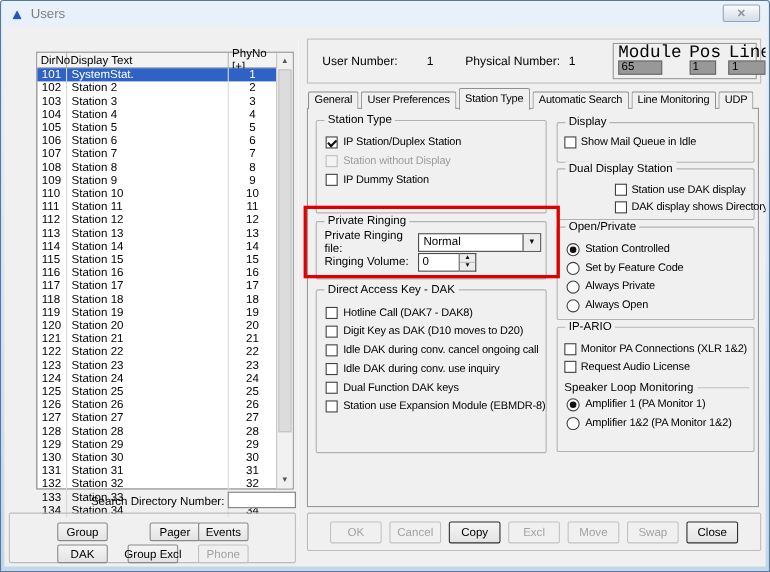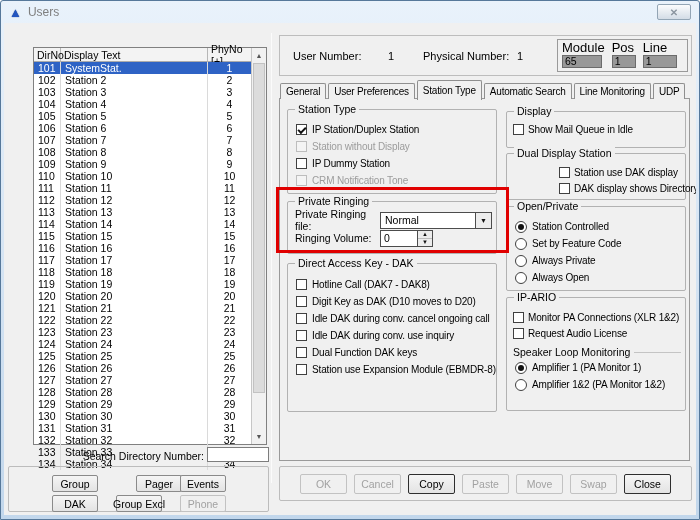--- a/index.html
+++ b/index.html
@@ -39,21 +39,21 @@
   .search-input { position:absolute; left:203px; top:424px; width:62px; height:15px; border:1px solid #7d7d7d; background:#fff; font:10.5px "Liberation Sans",sans-serif; padding:0 2px; }
 
   .vsep { position:absolute; left:267px; top:10px; height:450px; width:1px; background:#d3d3d3; border-right:1px solid #fbfbfb; }
 
   
   .infobar { position:absolute; left:275px; top:12px; width:413px; height:41px; border:1px solid #bdbdbd; }
   .infobar .abs { position:absolute; top:50%; transform:translateY(-50%); }
   .inf-lbl1{ left:13px; } .inf-val1{ left:108px; } .inf-lbl2{ left:143px; } .inf-val2{ left:237px; }
   .module-box { position:absolute; right:3px; top:3px; bottom:3px; width:131px; border:1px solid #9a9a9a; display:flex; gap:7px; padding:2px 4px; }
   .mcol { display:flex; flex-direction:column; gap:1px; }
-  .mcol .mlabel { font-size:13px; line-height:12px; }
+  .mcol .mlabel { font-size:16px; line-height:12px;font-family:Liberation Mono, monospace; }
   .mcol .mfield { height:13px; background:var(--field-gray,#989898); border:1px solid #6b6b6b; font-size:10.5px; line-height:11px; padding:0 2px; }
   .mw1{ width:40px; } .mw2{ width:24px; } .mw3{ width:34px; }
 
   
   .tabs { position:absolute; left:276px; top:57px; height:19px; display:flex; align-items:flex-end; z-index:3; }
   .tab { height:16px; padding:0 5px; border:1px solid #8f8f8f; border-bottom:none; border-radius:2px 2px 0 0;
          background:#f0f0f0; margin-right:2px; display:flex; align-items:center; font-size:10px; letter-spacing:-0.2px; white-space:nowrap; }
   .tab.active { height:20px; margin-bottom:-1px; z-index:4; }
   .tabpage { position:absolute; left:275px; top:75px; width:411px; height:363px; border:1px solid #9a9a9a; background:#f0f0f0; z-index:1; }
 
@@ -370,24 +370,20 @@
             <span>IP Station/Duplex Station</span>
           </div>
             <div class="crow disabled">
             <span class="cb"></span>
             <span>Station without Display</span>
           </div>
             <div class="crow">
             <span class="cb"></span>
             <span>IP Dummy Station</span>
           </div>
-            <div class="crow disabled">
-            <span class="cb"></span>
-            <span>CRM Notification Tone</span>
-          </div>
           </div>
       </div>
 
       <div class="group g-private">
         <span class="glabel">Private Ringing</span>
         <div class="prrow">
           <span class="prlabel">Private Ringing file:</span>
           <div class="combo">
             <span class="val">Normal</span>
             <span class="cbtn">▼</span>
@@ -544,21 +540,21 @@
     <div class="wbtn disabled">
         <span>OK</span>
       </div>
         <div class="wbtn disabled">
         <span>Cancel</span>
       </div>
         <div class="wbtn focused">
         <span>Copy</span>
       </div>
         <div class="wbtn disabled">
-        <span>Paste</span>
+        <span>Excl</span>
       </div>
         <div class="wbtn disabled">
         <span>Move</span>
       </div>
         <div class="wbtn disabled">
         <span>Swap</span>
       </div>
         <div class="wbtn default-btn">
         <span>Close</span>
       </div>

